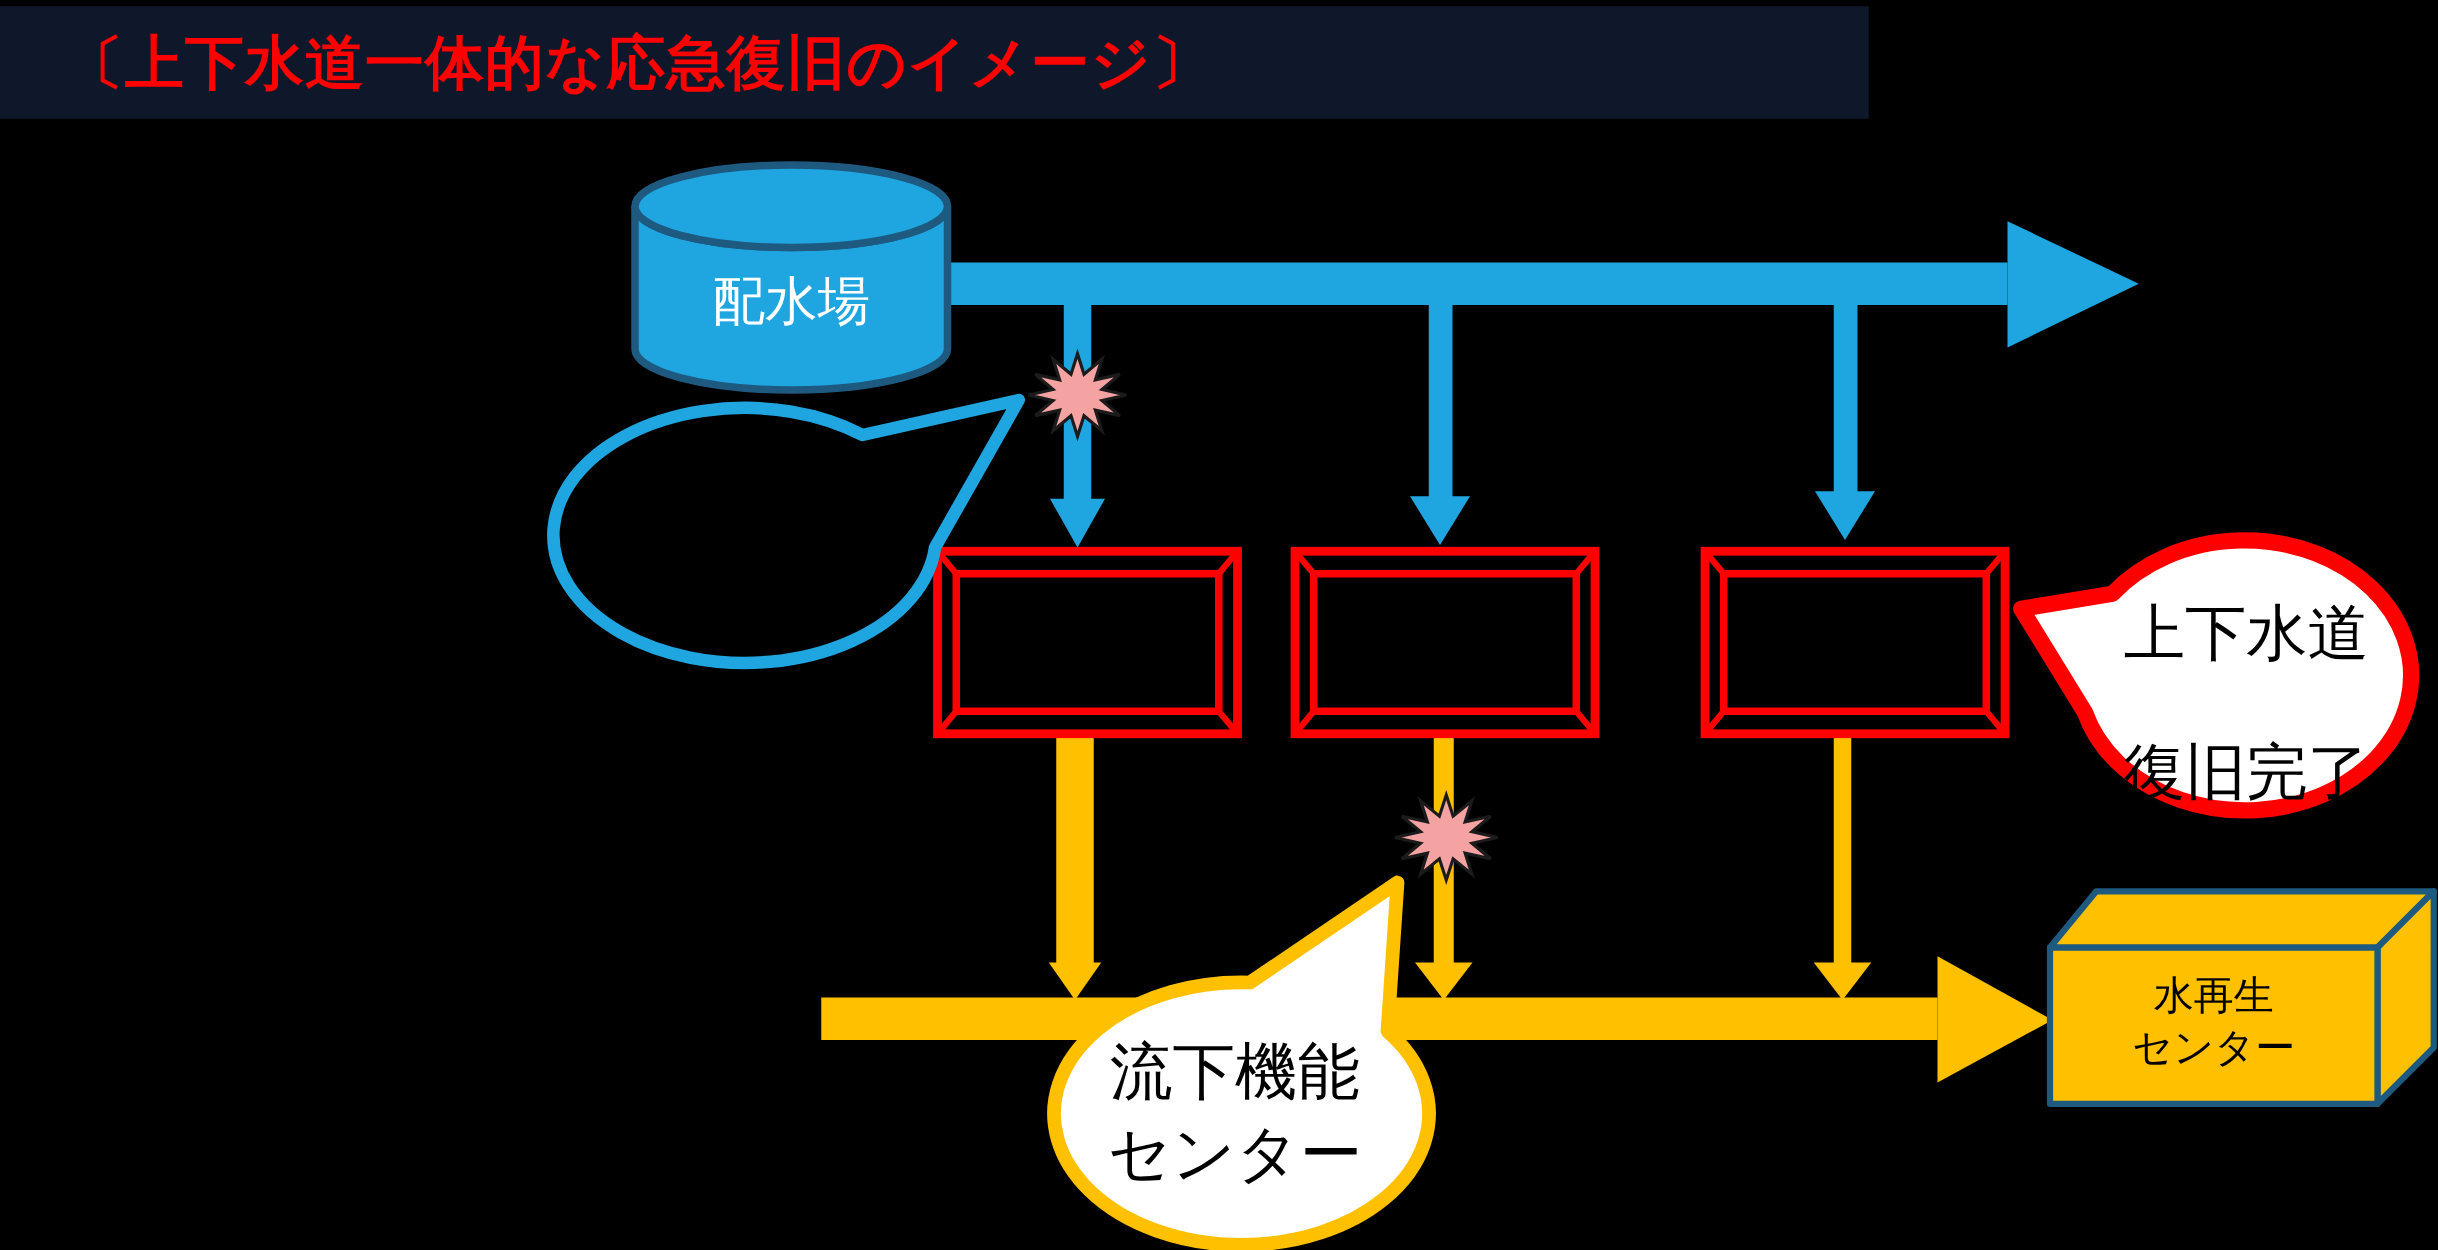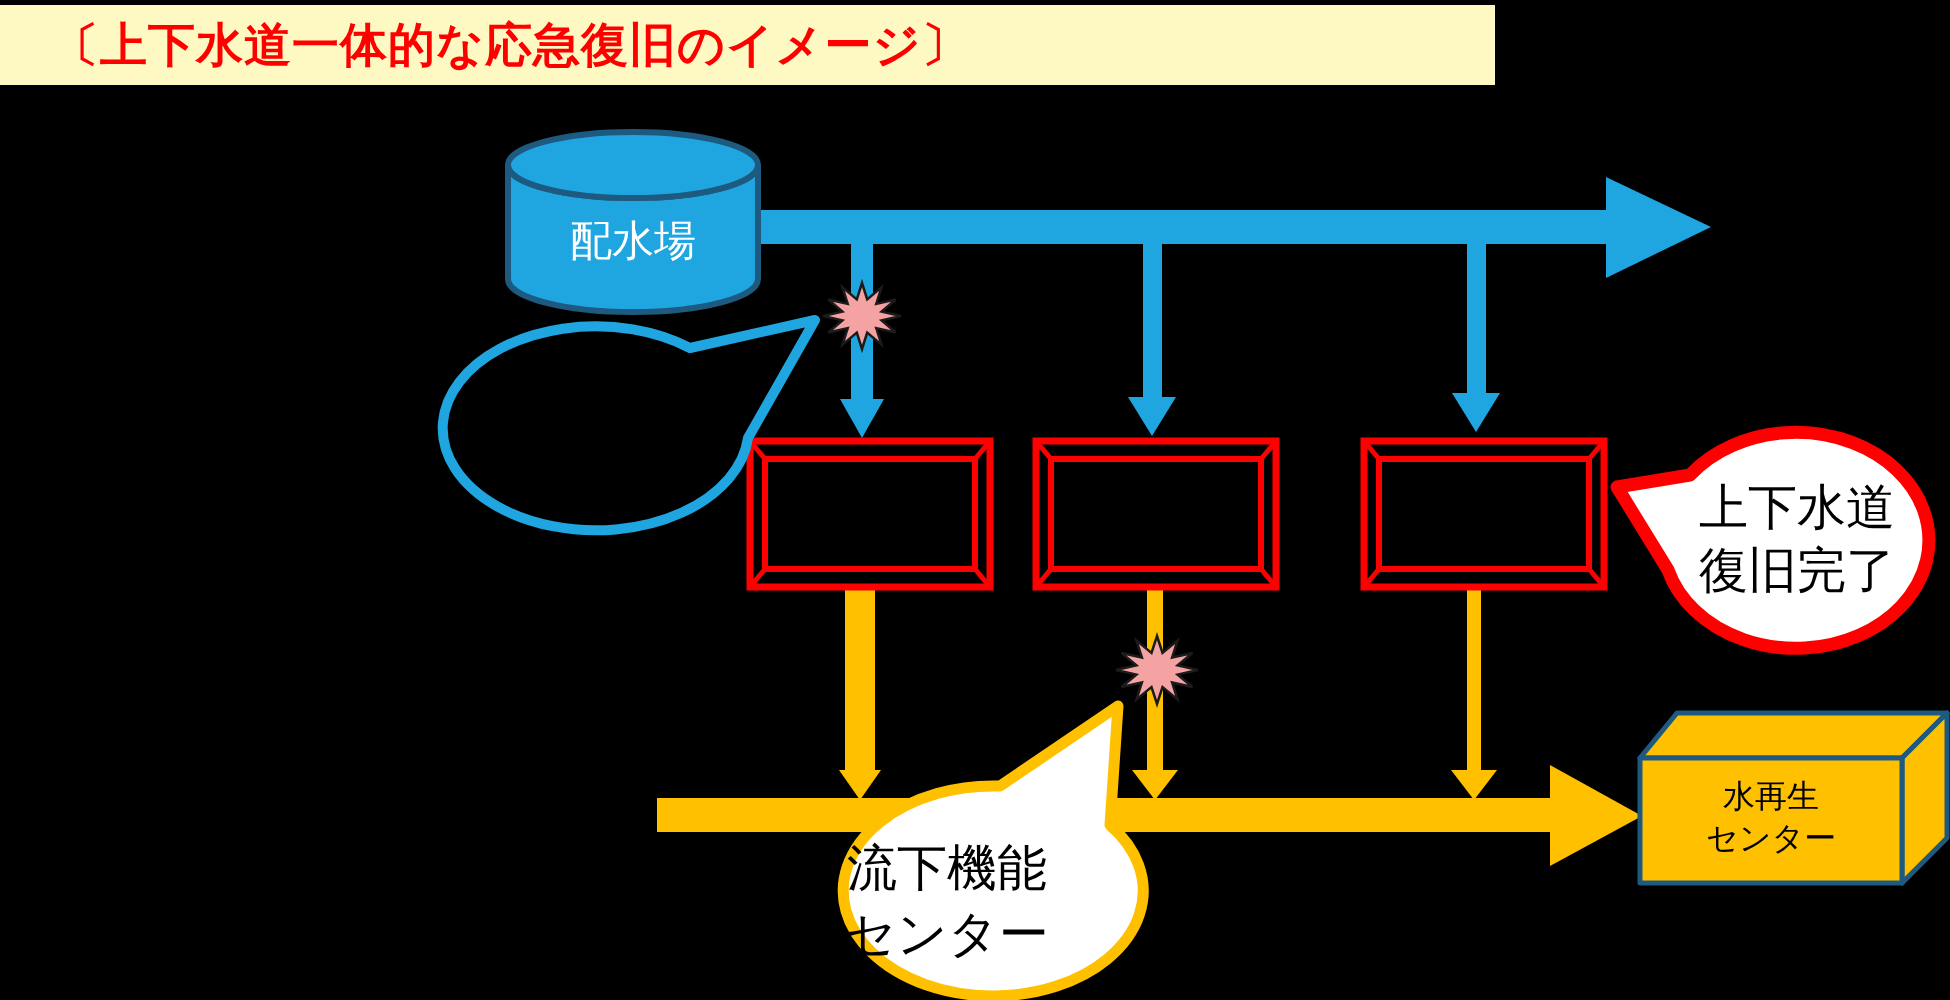--- a/index.html
+++ b/index.html
@@ -9,31 +9,31 @@
 
   
   .water-fill{fill:var(--water-blue);}
   .water-stroke{stroke:var(--water-blue);}
   .navy-stroke{stroke:var(--outline-navy);}
   .yellow-fill{fill:var(--sewer-yellow);}
   .yellow-stroke{stroke:var(--sewer-yellow);}
   .red-stroke{stroke:var(--damage-red);}
   .burst{fill:var(--burst-pink);stroke:#1b1b1b;stroke-width:2.5;}
 
-  .title-bar{position:absolute;left:0;top:5px;width:1495px;height:80px;background:#fef9c3;
+  .title-bar{position:absolute;left:0;top:5px;width:1495px;height:90px;background:#0f172a;
              display:flex;align-items:center;}
   .title-bar span{padding-left:52px;font-size:47px;font-weight:bold;color:var(--title-red);
                   letter-spacing:1px;white-space:nowrap;}
 
   .lbl{position:absolute;display:flex;flex-direction:column;align-items:center;
        justify-content:center;text-align:right;pointer-events:none;}
   .lbl-haisui{left:508px;top:214px;width:250px;height:54px;font-size:42px;color:#fff;}
   .lbl-center{left:1640px;top:760px;width:262px;height:116px;font-size:32px;line-height:1.3;color:#000;}
-  .lbl-sewer-bubble{left:797px;top:824px;width:300px;font-size:50px;line-height:1.32;color:#000;margin-top:11px;}
-  .lbl-restore-bubble{left:1660px;top:476px;width:274px;font-size:49px;line-height:1.28;color:#000;}
+  .lbl-sewer-bubble{left:838px;top:824px;width:300px;font-size:50px;line-height:1.32;color:#000;}
+  .lbl-restore-bubble{left:1660px;top:476px;width:274px;font-size:49px;line-height:1.28;color:#000;gap:48px;}
 </style>
 </head>
 <body>
 
 <div id="stage">
 
   <svg width="1950" height="1000" viewBox="0 0 1950 1000">
 
     <g>
       <rect class="water-fill" x="700" y="210" width="906" height="34"></rect>

